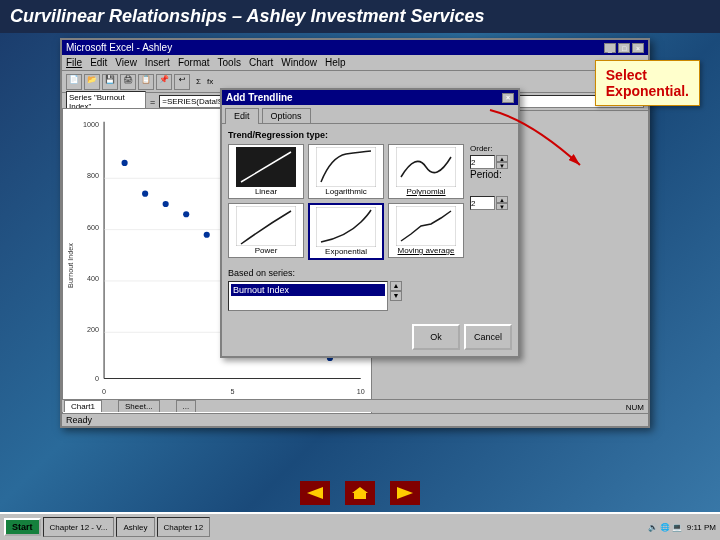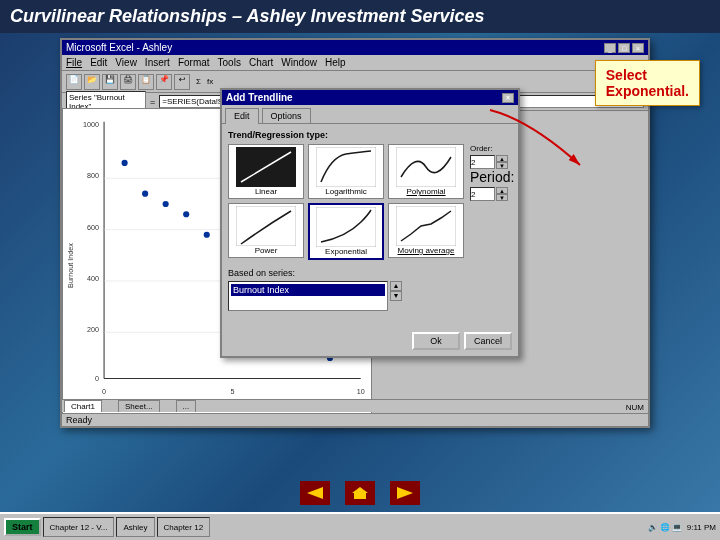--- a/index.html
+++ b/index.html
@@ -262,21 +262,21 @@
     .dialog-buttons {
       position: absolute;
       bottom: 6px;
       right: 6px;
       display: flex;
       gap: 4px;
     }
 
     .dialog-btn {
       width: 48px;
-      height: 18px;
+      height: 26px;
       background: #c0c0c0;
       border: 2px outset #ffffff;
       font-size: 9px;
       cursor: pointer;
       text-align: center;
     }
 
     
     .callout {
       position: absolute;
@@ -587,21 +587,21 @@
           <div style="font-size:8px; margin-bottom:2px;">Order:</div>
           <div style="display:flex; align-items:center; gap:1px;">
             <input type="text" class="dialog-input" value="2" style="width: 25px; height: 14px; font-size: 8px; border: 1px inset rgb(128, 128, 128);">
             <div class="dialog-spinner">
               <div class="spin-btn">▲</div>
               <div class="spin-btn">▼</div>
             </div>
           </div>
         </div>
         <div>
-          <div style="font-size:14px; margin-bottom:2px;">Period:</div>
+          <div style="font-size:10px; margin-bottom:16px;">Period:</div>
           <div style="display:flex; align-items:center; gap:1px;">
             <input type="text" class="dialog-input" value="2" style="width: 25px; height: 14px; font-size: 8px; border: 1px inset rgb(128, 128, 128);">
             <div class="dialog-spinner">
               <div class="spin-btn">▲</div>
               <div class="spin-btn">▼</div>
             </div>
           </div>
         </div>
       </div>
     </div>

